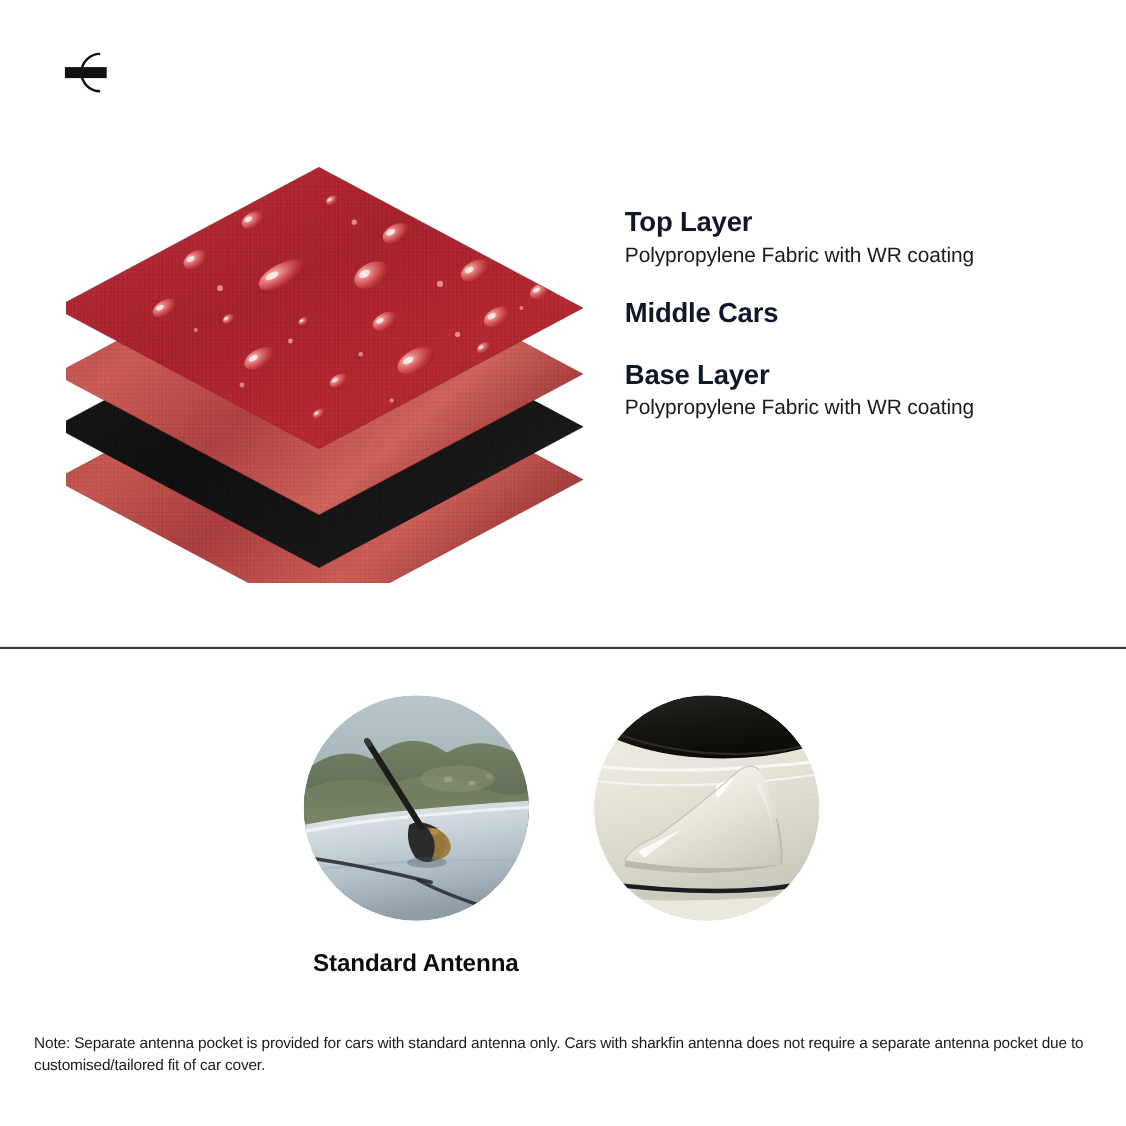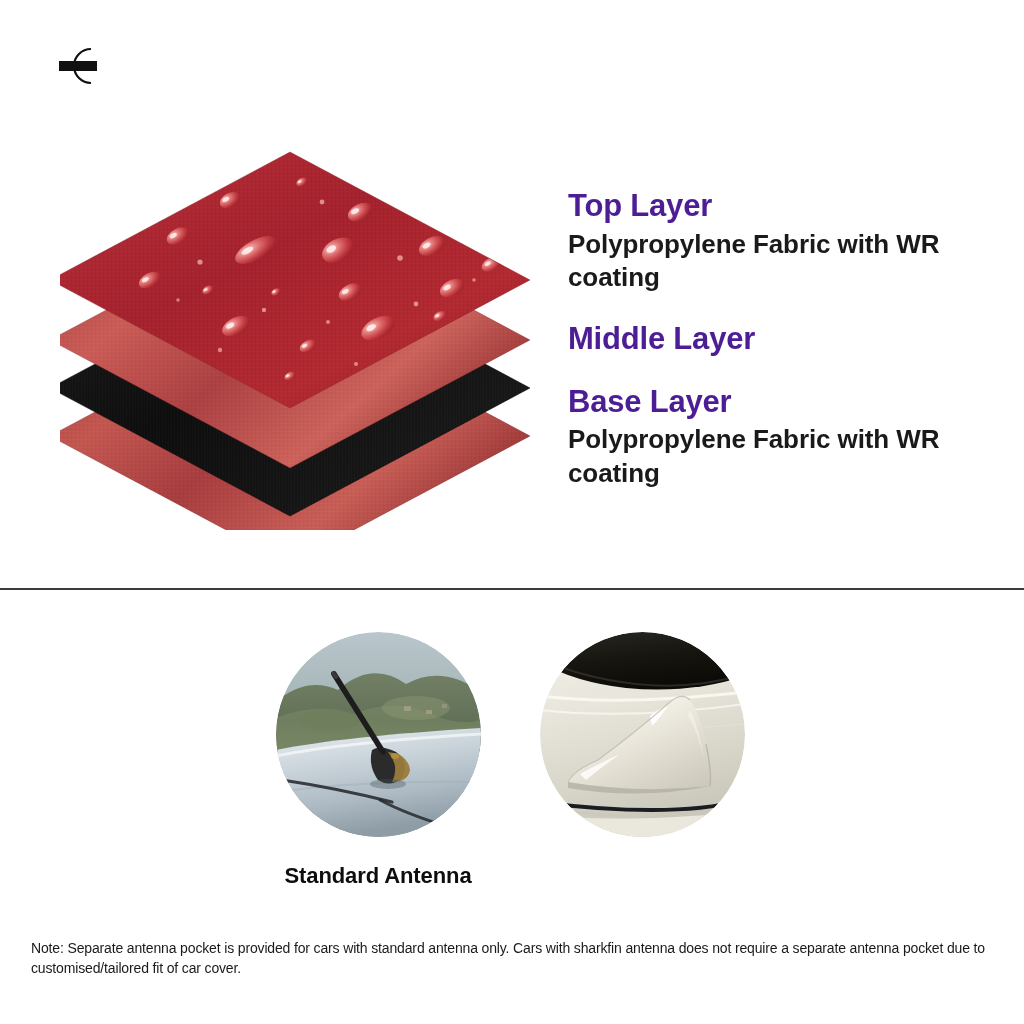--- a/index.html
+++ b/index.html
@@ -39,29 +39,29 @@
   
   #layer-legend {
     position: absolute;
     left: 568px;
     top: 188px;
     width: 430px;
   }
   .legend-block { margin-bottom: 26px; }
   .legend-block:last-child { margin-bottom: 0; }
   .legend-title {
-    font-size: 31px;
+    font-size: 25px;
     font-weight: bold;
     line-height: 1.18;
     letter-spacing: -0.2px;
-    color: #4c1d95;
+    color: #0f172a;
   }
   .legend-sub {
-    font-size: 26px;
-    font-weight: bold;
+    font-size: 19px;
+    font-weight: normal;
     line-height: 1.3;
     letter-spacing: -0.1px;
     color: #1a1a1a;
     margin-top: 3px;
   }
 
   
   #section-divider {
     position: absolute;
     left: 0;
@@ -287,21 +287,21 @@
     </g>
   </svg>
 </div>
 
 <div id="layer-legend">
   <div class="legend-block">
     <div class="legend-title">Top Layer</div>
     <div class="legend-sub">Polypropylene Fabric with WR coating</div>
   </div>
   <div class="legend-block">
-    <div class="legend-title">Middle Layer</div>
+    <div class="legend-title">Middle Cars</div>
   </div>
   <div class="legend-block">
     <div class="legend-title">Base Layer</div>
     <div class="legend-sub">Polypropylene Fabric with WR coating</div>
   </div>
 </div>
 
 <div id="section-divider"></div>
 
 <div id="antenna-section">

